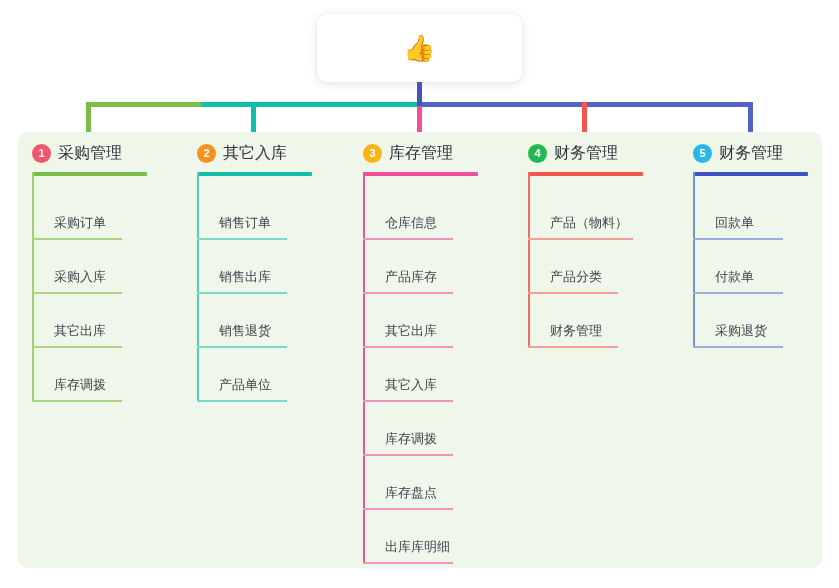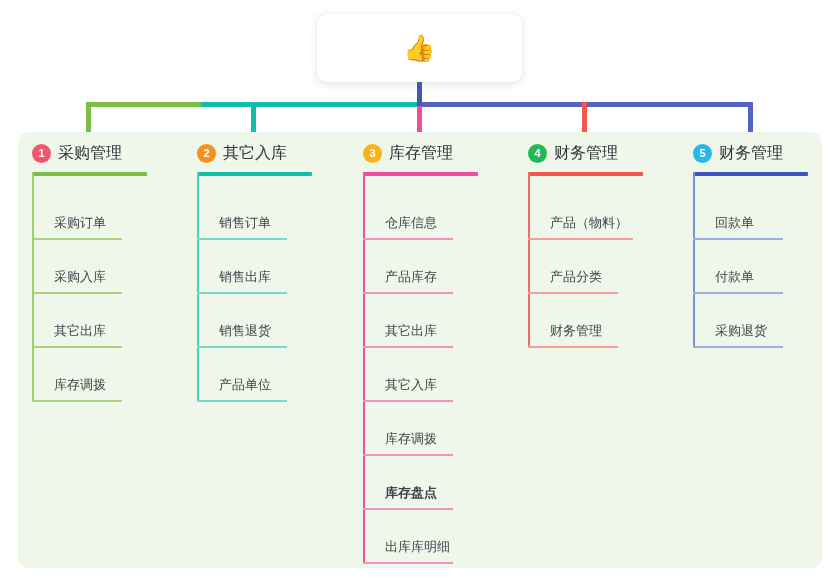--- a/index.html
+++ b/index.html
@@ -171,21 +171,21 @@
           <div class="leaf-rule" style="background: rgb(241, 147, 189); width: 90px;"></div>
         </div>
         <div class="leaf" style="top: 224px; height: 46px; width: 150px;">
           <span class="leaf-label">其它入库</span>
           <div class="leaf-rule" style="background: rgb(241, 147, 189); width: 90px;"></div>
         </div>
         <div class="leaf" style="top: 278px; height: 46px; width: 150px;">
           <span class="leaf-label">库存调拨</span>
           <div class="leaf-rule" style="background: rgb(241, 147, 189); width: 90px;"></div>
         </div>
-        <div class="leaf" style="top: 332px; height: 46px; width: 150px; font-weight: bold;">
+        <div class="leaf" style="top: 332px; height: 46px; width: 150px;">
           <span class="leaf-label">库存盘点</span>
           <div class="leaf-rule" style="background: rgb(241, 147, 189); width: 90px;"></div>
         </div>
         <div class="leaf" style="top: 386px; height: 46px; width: 150px; text-align: center;">
           <span class="leaf-label">出库库明细</span>
           <div class="leaf-rule" style="background: rgb(241, 147, 189); width: 90px;"></div>
         </div>
       </div>
       <div class="column" style="left: 496px;">
         <div class="col-head">

